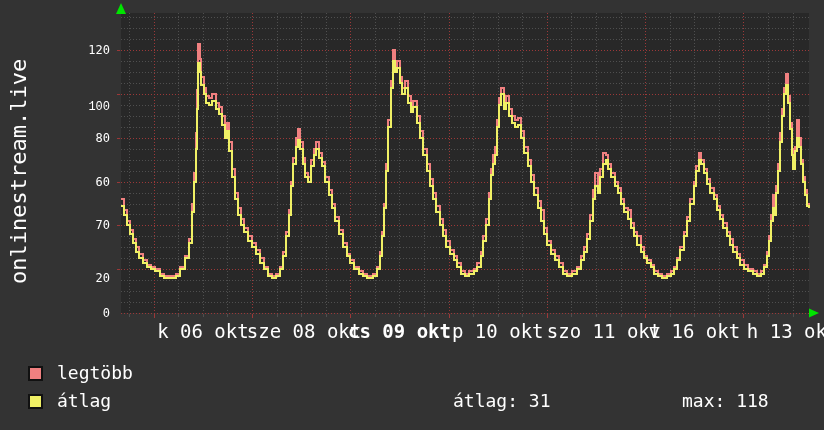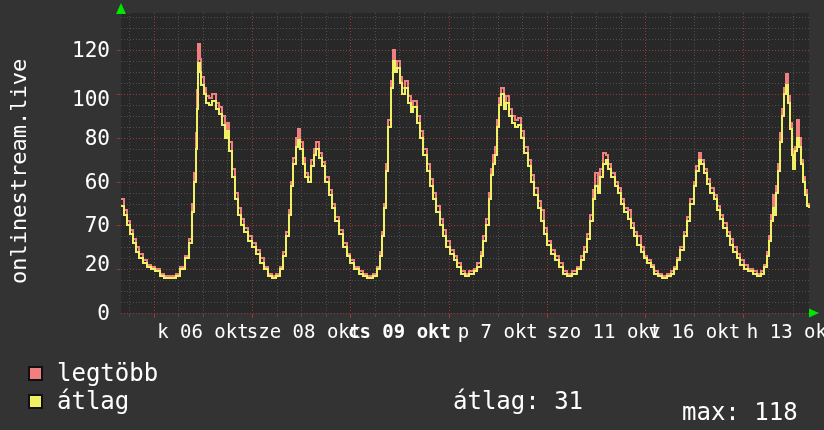--- a/index.html
+++ b/index.html
@@ -7,24 +7,24 @@
     position:relative;width:824px;height:430px;background:#333333;
     font-family:"DejaVu Sans Mono","Liberation Mono",monospace;
     color:#ffffff;overflow:hidden;
   }
   #plot-bg{position:absolute;left:121px;top:13px;width:688px;height:300px;background:#282828;}
   #chart-svg{position:absolute;left:0;top:0;pointer-events:none;}
   .vlabel{
     position:absolute;left:8px;top:284px;transform-origin:0 0;transform:rotate(-90deg);
     font-size:22px;line-height:1;white-space:pre;
   }
-  .ylab{position:absolute;left:20px;width:90px;text-align:right;font-size:21px;line-height:20px;white-space:pre;}
+  .ylab{position:absolute;left:20px;width:90px;text-align:right;font-size:12px;line-height:20px;white-space:pre;}
   .xlab{position:absolute;top:321px;transform:translateX(-50%);font-size:19px;line-height:20px;white-space:pre;}
   .legend-swatch{position:absolute;width:11px;height:11px;border:2px solid #111111;}
-  .legend-text{position:absolute;font-size:24px;line-height:20px;white-space:pre;}
+  .legend-text{position:absolute;font-size:18px;line-height:20px;white-space:pre;}
 </style>
 </head>
 <body>
 
 <div id="canvas">
   <div id="plot-bg"></div>
   <svg id="chart-svg" width="824" height="430">
       <line x1="121" y1="302.55109489051097" x2="809" y2="302.55109489051097" stroke="#4f4f4f" stroke-width="1" stroke-dasharray="1 2" shape-rendering="crispEdges"></line>
       <line x1="121" y1="291.6021897810219" x2="809" y2="291.6021897810219" stroke="#4f4f4f" stroke-width="1" stroke-dasharray="1 2" shape-rendering="crispEdges"></line>
       <line x1="121" y1="280.65328467153284" x2="809" y2="280.65328467153284" stroke="#4f4f4f" stroke-width="1" stroke-dasharray="1 2" shape-rendering="crispEdges"></line>
@@ -118,38 +118,38 @@
       <path d="M 121.0 199.1 H 123.9 V 210.1 H 126.7 V 221.0 H 129.6 V 229.8 H 132.5 V 238.5 H 135.7 V 247.3 H 139.4 V 253.9 H 143.1 V 260.4 H 147.2 V 264.8 H 151.3 V 267.0 H 155.4 V 269.2 H 159.5 V 273.6 H 164.0 V 275.8 H 170.1 V 275.8 H 176.3 V 273.6 H 180.4 V 267.0 H 184.5 V 256.1 H 188.6 V 238.5 H 191.8 V 203.5 H 193.9 V 172.9 H 195.5 V 133.4 H 196.8 V 89.6 H 198.0 V 43.7 H 199.6 V 59.0 H 201.3 V 76.5 H 203.7 V 87.5 H 206.2 V 96.2 H 209.0 V 98.4 H 212.3 V 94.0 H 215.6 V 102.8 H 218.9 V 107.2 H 221.7 V 115.9 H 224.6 V 129.1 H 227.1 V 122.5 H 229.1 V 142.2 H 232.0 V 168.5 H 234.8 V 192.6 H 237.7 V 207.9 H 241.0 V 218.8 H 244.3 V 227.6 H 248.0 V 236.4 H 252.0 V 242.9 H 256.1 V 249.5 H 260.2 V 258.3 H 264.3 V 267.0 H 267.6 V 273.6 H 271.7 V 275.8 H 275.8 V 273.6 H 279.9 V 267.0 H 283.2 V 251.7 H 286.0 V 232.0 H 288.9 V 210.1 H 291.0 V 181.6 H 293.0 V 157.5 H 295.5 V 137.8 H 297.9 V 129.1 H 300.4 V 142.2 H 302.8 V 157.5 H 305.3 V 172.9 H 308.2 V 177.2 H 310.6 V 159.7 H 313.5 V 148.8 H 315.9 V 142.2 H 318.8 V 153.1 H 322.1 V 161.9 H 325.4 V 177.2 H 328.6 V 190.4 H 331.9 V 203.5 H 335.2 V 216.6 H 338.5 V 229.8 H 342.6 V 242.9 H 346.6 V 253.9 H 350.3 V 260.4 H 354.4 V 267.0 H 358.5 V 271.4 H 362.6 V 273.6 H 366.7 V 275.8 H 372.9 V 273.6 H 377.0 V 267.0 H 379.8 V 251.7 H 382.3 V 232.0 H 384.3 V 203.5 H 386.4 V 164.1 H 388.4 V 120.3 H 390.5 V 80.9 H 392.5 V 50.2 H 394.6 V 65.6 H 397.0 V 61.2 H 399.5 V 76.5 H 401.9 V 87.5 H 404.8 V 80.9 H 407.7 V 96.2 H 410.5 V 105.0 H 413.4 V 100.6 H 416.7 V 115.9 H 420.0 V 131.2 H 423.2 V 148.8 H 426.5 V 164.1 H 429.8 V 179.4 H 433.1 V 192.6 H 436.3 V 205.7 H 439.6 V 218.8 H 442.9 V 229.8 H 446.2 V 240.7 H 449.8 V 249.5 H 453.5 V 256.1 H 457.2 V 262.6 H 460.9 V 271.4 H 465.0 V 273.6 H 469.1 V 271.4 H 474.0 V 269.2 H 477.3 V 262.6 H 480.6 V 251.7 H 483.4 V 236.4 H 486.3 V 218.8 H 488.8 V 192.6 H 491.2 V 168.5 H 492.8 V 155.3 H 494.9 V 146.6 H 496.9 V 120.3 H 499.0 V 98.4 H 501.0 V 87.5 H 503.5 V 102.8 H 506.0 V 96.2 H 508.8 V 109.4 H 511.7 V 115.9 H 514.6 V 120.3 H 517.8 V 118.1 H 521.1 V 131.2 H 524.4 V 146.6 H 527.7 V 159.7 H 530.9 V 175.0 H 534.2 V 188.2 H 537.5 V 201.3 H 540.8 V 210.1 H 544.0 V 227.6 H 547.3 V 240.7 H 551.0 V 249.5 H 555.1 V 256.1 H 559.2 V 262.6 H 563.3 V 271.4 H 567.4 V 273.6 H 572.3 V 271.4 H 577.2 V 267.0 H 580.5 V 256.1 H 583.8 V 247.3 H 587.0 V 234.2 H 590.3 V 214.5 H 592.8 V 190.4 H 595.2 V 172.9 H 597.7 V 186.0 H 600.1 V 168.5 H 603.0 V 153.1 H 605.5 V 155.3 H 608.3 V 164.1 H 611.2 V 172.9 H 614.5 V 181.6 H 617.8 V 188.2 H 621.0 V 199.1 H 624.3 V 207.9 H 627.6 V 210.1 H 630.9 V 223.2 H 634.1 V 232.0 H 637.4 V 236.4 H 640.7 V 247.3 H 644.0 V 256.1 H 647.2 V 260.4 H 650.5 V 264.8 H 654.2 V 271.4 H 658.3 V 273.6 H 662.4 V 275.8 H 666.5 V 273.6 H 670.6 V 271.4 H 673.9 V 267.0 H 677.1 V 258.3 H 680.4 V 247.3 H 683.7 V 232.0 H 687.0 V 216.6 H 690.2 V 199.1 H 693.5 V 181.6 H 696.4 V 166.3 H 698.8 V 153.1 H 701.3 V 159.7 H 703.8 V 168.5 H 707.0 V 179.4 H 710.3 V 188.2 H 713.6 V 194.8 H 716.9 V 205.7 H 720.1 V 214.5 H 723.4 V 223.2 H 726.7 V 232.0 H 730.0 V 238.5 H 733.2 V 247.3 H 736.5 V 253.9 H 740.2 V 260.4 H 744.3 V 264.8 H 748.4 V 269.2 H 752.5 V 271.4 H 756.6 V 273.6 H 760.7 V 271.4 H 764.0 V 264.8 H 766.8 V 251.7 H 769.3 V 236.4 H 771.3 V 214.5 H 772.6 V 194.8 H 774.2 V 207.9 H 776.2 V 186.0 H 778.3 V 164.1 H 780.3 V 133.4 H 782.4 V 109.4 H 784.4 V 87.5 H 786.1 V 74.3 H 788.1 V 96.2 H 790.2 V 122.5 H 791.8 V 148.8 H 793.4 V 164.1 H 795.1 V 146.6 H 796.7 V 120.3 H 798.8 V 137.8 H 800.8 V 159.7 H 802.9 V 177.2 H 804.9 V 190.4 H 807.4 V 203.5 H 809.0 V 205.7" fill="none" stroke="#f08080" stroke-width="2" shape-rendering="crispEdges"></path>
       <path d="M 121.0 205.7 H 123.9 V 214.5 H 126.7 V 225.4 H 129.6 V 234.2 H 132.5 V 242.9 H 135.7 V 251.7 H 139.4 V 258.3 H 143.1 V 262.6 H 147.2 V 267.0 H 151.3 V 269.2 H 155.4 V 271.4 H 159.5 V 275.8 H 164.0 V 278.0 H 170.1 V 278.0 H 176.3 V 275.8 H 180.4 V 269.2 H 184.5 V 258.3 H 188.6 V 242.9 H 191.8 V 212.3 H 193.9 V 181.6 H 195.5 V 148.8 H 196.8 V 109.4 H 198.0 V 63.4 H 199.6 V 72.1 H 201.3 V 85.3 H 203.7 V 94.0 H 206.2 V 102.8 H 209.0 V 105.0 H 212.3 V 100.6 H 215.6 V 109.4 H 218.9 V 113.7 H 221.7 V 124.7 H 224.6 V 137.8 H 227.1 V 131.2 H 229.1 V 151.0 H 232.0 V 177.2 H 234.8 V 199.1 H 237.7 V 214.5 H 241.0 V 225.4 H 244.3 V 232.0 H 248.0 V 240.7 H 252.0 V 247.3 H 256.1 V 253.9 H 260.2 V 262.6 H 264.3 V 269.2 H 267.6 V 275.8 H 271.7 V 278.0 H 275.8 V 275.8 H 279.9 V 269.2 H 283.2 V 256.1 H 286.0 V 236.4 H 288.9 V 214.5 H 291.0 V 186.0 H 293.0 V 164.1 H 295.5 V 146.6 H 297.9 V 140.0 H 300.4 V 148.8 H 302.8 V 164.1 H 305.3 V 177.2 H 308.2 V 181.6 H 310.6 V 166.3 H 313.5 V 155.3 H 315.9 V 148.8 H 318.8 V 157.5 H 322.1 V 166.3 H 325.4 V 181.6 H 328.6 V 194.8 H 331.9 V 207.9 H 335.2 V 221.0 H 338.5 V 234.2 H 342.6 V 247.3 H 346.6 V 256.1 H 350.3 V 262.6 H 354.4 V 269.2 H 358.5 V 273.6 H 362.6 V 275.8 H 366.7 V 278.0 H 372.9 V 275.8 H 377.0 V 269.2 H 379.8 V 256.1 H 382.3 V 236.4 H 384.3 V 207.9 H 386.4 V 170.7 H 388.4 V 126.9 H 390.5 V 87.5 H 392.5 V 61.2 H 394.6 V 72.1 H 397.0 V 67.7 H 399.5 V 83.1 H 401.9 V 94.0 H 404.8 V 87.5 H 407.7 V 102.8 H 410.5 V 111.5 H 413.4 V 107.2 H 416.7 V 122.5 H 420.0 V 137.8 H 423.2 V 155.3 H 426.5 V 170.7 H 429.8 V 186.0 H 433.1 V 199.1 H 436.3 V 212.3 H 439.6 V 225.4 H 442.9 V 236.4 H 446.2 V 247.3 H 449.8 V 253.9 H 453.5 V 260.4 H 457.2 V 267.0 H 460.9 V 273.6 H 465.0 V 275.8 H 469.1 V 273.6 H 474.0 V 271.4 H 477.3 V 267.0 H 480.6 V 256.1 H 483.4 V 240.7 H 486.3 V 225.4 H 488.8 V 199.1 H 491.2 V 175.0 H 492.8 V 164.1 H 494.9 V 155.3 H 496.9 V 126.9 H 499.0 V 105.0 H 501.0 V 94.0 H 503.5 V 109.4 H 506.0 V 102.8 H 508.8 V 115.9 H 511.7 V 122.5 H 514.6 V 126.9 H 517.8 V 124.7 H 521.1 V 137.8 H 524.4 V 153.1 H 527.7 V 166.3 H 530.9 V 181.6 H 534.2 V 194.8 H 537.5 V 207.9 H 540.8 V 221.0 H 544.0 V 234.2 H 547.3 V 245.1 H 551.0 V 253.9 H 555.1 V 260.4 H 559.2 V 267.0 H 563.3 V 273.6 H 567.4 V 275.8 H 572.3 V 273.6 H 577.2 V 269.2 H 580.5 V 260.4 H 583.8 V 251.7 H 587.0 V 238.5 H 590.3 V 221.0 H 592.8 V 199.1 H 595.2 V 186.0 H 597.7 V 192.6 H 600.1 V 177.2 H 603.0 V 164.1 H 605.5 V 159.7 H 608.3 V 168.5 H 611.2 V 177.2 H 614.5 V 186.0 H 617.8 V 192.6 H 621.0 V 203.5 H 624.3 V 212.3 H 627.6 V 218.8 H 630.9 V 227.6 H 634.1 V 236.4 H 637.4 V 245.1 H 640.7 V 251.7 H 644.0 V 258.3 H 647.2 V 262.6 H 650.5 V 267.0 H 654.2 V 273.6 H 658.3 V 275.8 H 662.4 V 278.0 H 666.5 V 275.8 H 670.6 V 273.6 H 673.9 V 269.2 H 677.1 V 260.4 H 680.4 V 249.5 H 683.7 V 236.4 H 687.0 V 221.0 H 690.2 V 203.5 H 693.5 V 186.0 H 696.4 V 170.7 H 698.8 V 159.7 H 701.3 V 164.1 H 703.8 V 172.9 H 707.0 V 183.8 H 710.3 V 192.6 H 713.6 V 199.1 H 716.9 V 210.1 H 720.1 V 218.8 H 723.4 V 227.6 H 726.7 V 236.4 H 730.0 V 245.1 H 733.2 V 251.7 H 736.5 V 258.3 H 740.2 V 264.8 H 744.3 V 269.2 H 748.4 V 271.4 H 752.5 V 273.6 H 756.6 V 275.8 H 760.7 V 273.6 H 764.0 V 267.0 H 766.8 V 256.1 H 769.3 V 240.7 H 771.3 V 221.0 H 772.6 V 207.9 H 774.2 V 214.5 H 776.2 V 192.6 H 778.3 V 170.7 H 780.3 V 142.2 H 782.4 V 115.9 H 784.4 V 94.0 H 786.1 V 85.3 H 788.1 V 102.8 H 790.2 V 129.1 H 791.8 V 155.3 H 793.4 V 168.5 H 795.1 V 151.0 H 796.7 V 137.8 H 798.8 V 146.6 H 800.8 V 164.1 H 802.9 V 181.6 H 804.9 V 194.8 H 807.4 V 205.7 H 809.0 V 207.9" fill="none" stroke="#f0f065" stroke-width="2" shape-rendering="crispEdges"></path>
       <polygon points="116,14 126,14 121,3" fill="#00e500"></polygon>
       <polygon points="809,308.5 809,317.5 819,313" fill="#00e500"></polygon>
     </svg>
 
   <div class="vlabel">onlinestream.live</div>
 
   <div id="ylabels">
       <div class="ylab" style="top: 303px;">0</div>
-      <div class="ylab" style="top: 254px;">20</div>
+      <div class="ylab" style="top: 268px;">20</div>
       <div class="ylab" style="top: 215.409px;">70</div>
       <div class="ylab" style="top: 171.613px;">60</div>
       <div class="ylab" style="top: 127.818px;">80</div>
-      <div class="ylab" style="top: 89px;">100</div>
+      <div class="ylab" style="top: 97px; font-family: Liberation Mono, monospace;">100</div>
       <div class="ylab" style="top: 40.2263px;">120</div>
     </div>
   <div id="xlabels">
       <div class="xlab" style="left: 202.905px;">k 06 okt</div>
       <div class="xlab" style="left: 304px;">sze 08 okt</div>
       <div class="xlab" style="left: 399.476px; font-weight: bold;">cs 09 okt</div>
-      <div class="xlab" style="left: 497.762px;">p 7 okt</div>
+      <div class="xlab" style="left: 497.762px;">p 10 okt</div>
       <div class="xlab" style="left: 596.048px; padding-left: 16px;">szo 11 okt</div>
       <div class="xlab" style="left: 694.333px;">v 16 okt</div>
       <div class="xlab" style="left: 792.619px;">h 13 okt</div>
     </div>
 
   <div class="legend-swatch" style="left: 28px; top: 366px; background: rgb(240, 128, 128);" id="swatch-max"></div>
   <div class="legend-text" style="left:57px;top:363px;">legtöbb</div>
 
   <div class="legend-swatch" style="left: 28px; top: 394px; background: rgb(240, 240, 101);" id="swatch-avg"></div>
   <div class="legend-text" style="left:57px;top:391px;">átlag</div>
 
   <div class="legend-text" style="left:453px;top:391px;">átlag: 31</div>
-  <div class="legend-text" style="left:682px;top:391px;margin-top:11px;">max: 118</div>
+  <div class="legend-text" style="left:682px;top:391px;">max: 118</div>
 </div>
 
 </body></html>

